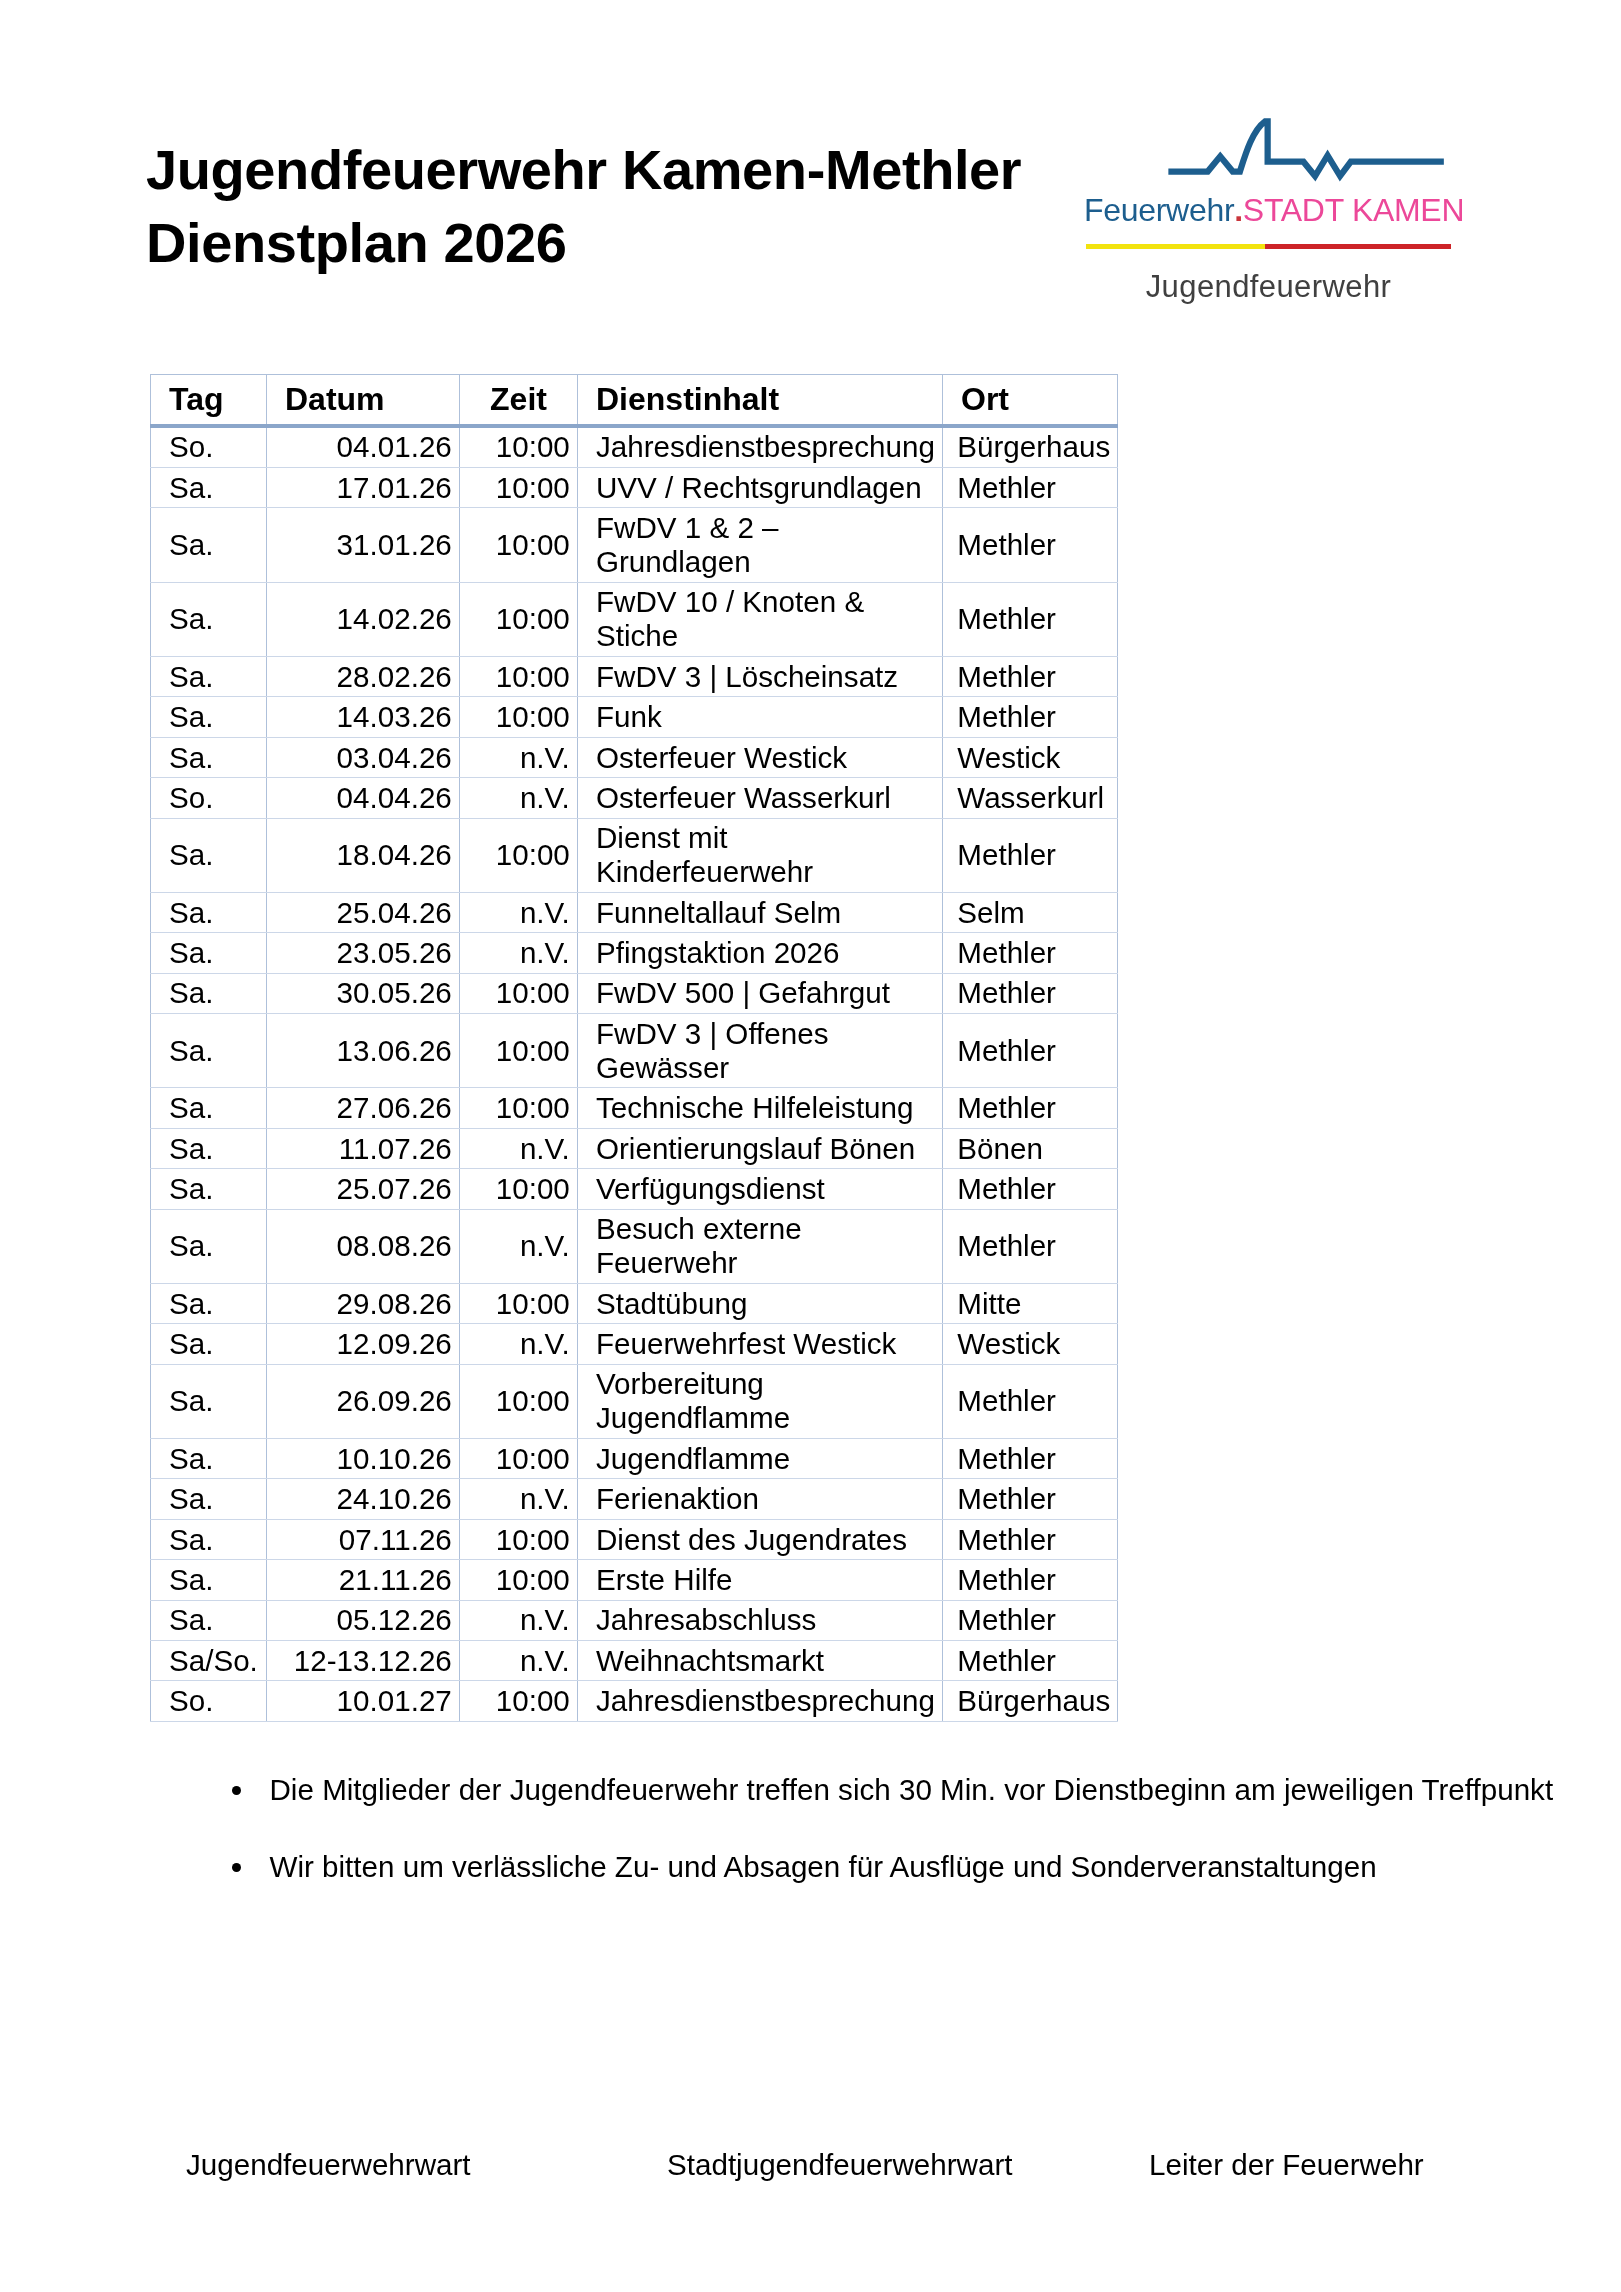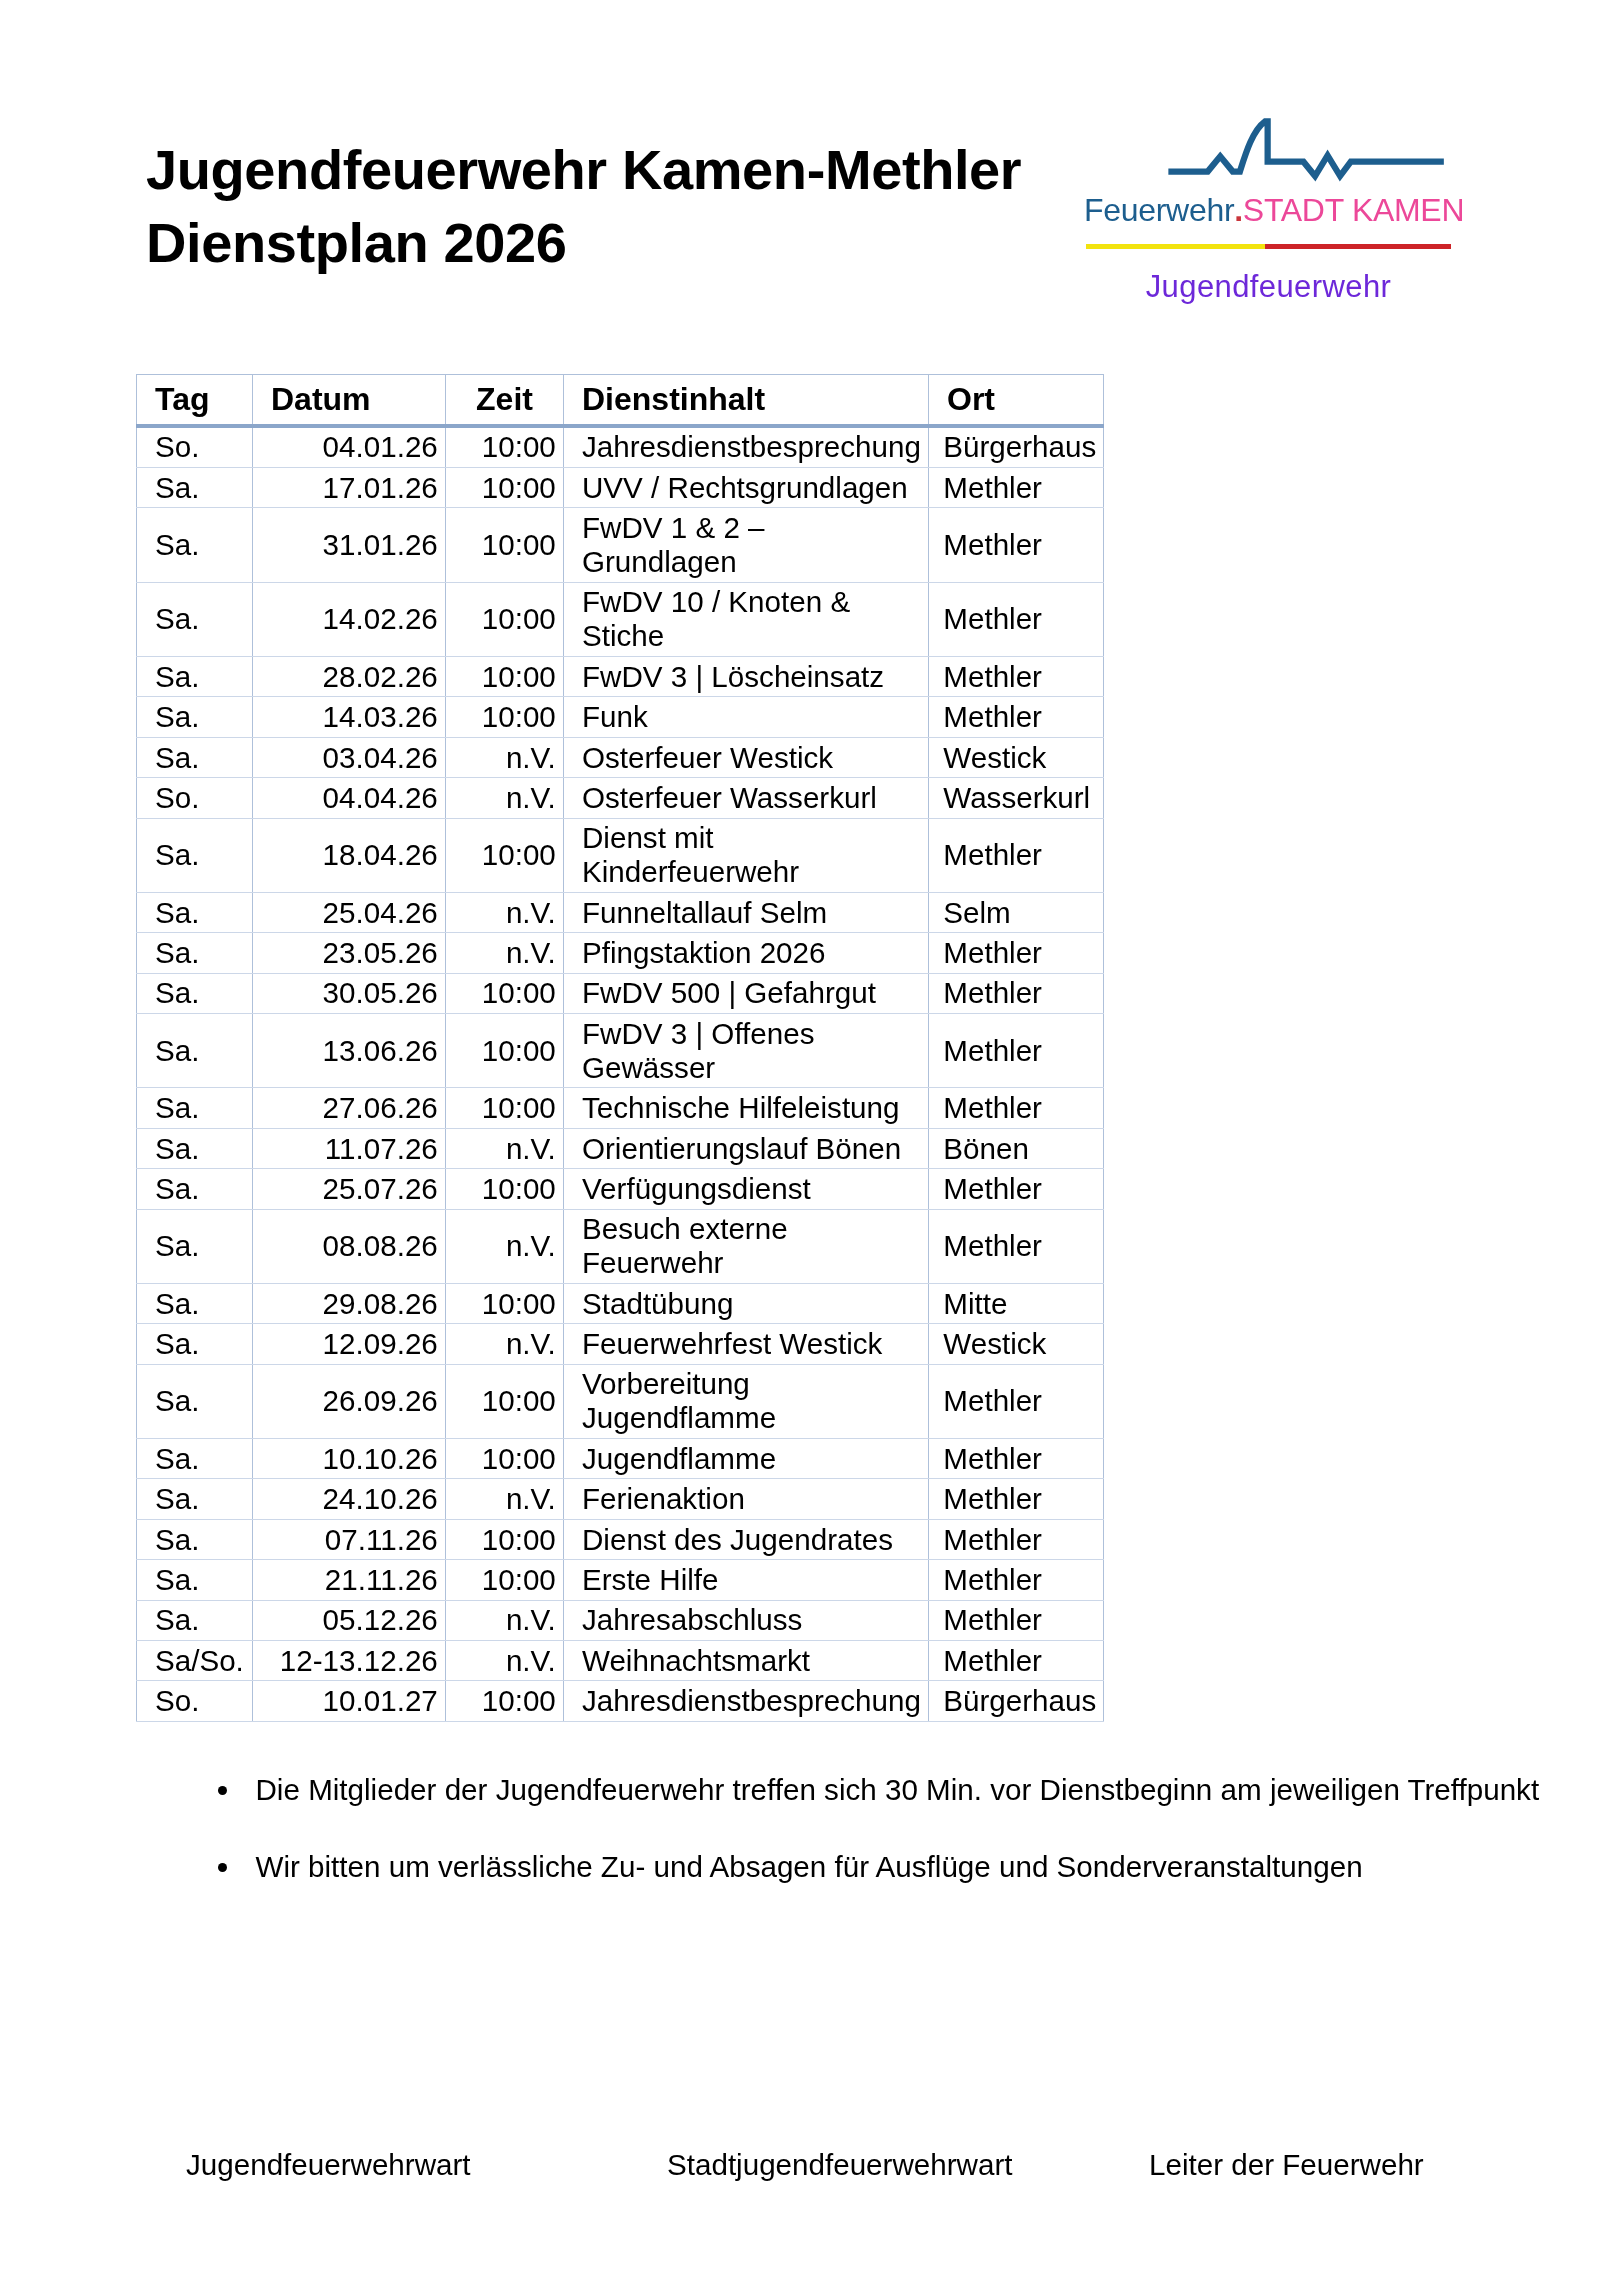--- a/index.html
+++ b/index.html
@@ -30,24 +30,24 @@
   .logo-skyline{display:block;margin:0 0 5.4px 79px;}
   .logo-brand{
     font-size:32px;letter-spacing:-0.3px;white-space:nowrap;
     color:#1d5e8e;
   }
   .logo-brand .brand-dot{color:#c9353b;font-weight:bold;}
   .logo-brand .brand-bold{font-weight:normal;color:#ec4899;}
   .logo-bar{display:flex;height:5.4px;margin:14.3px 1.8px 0 1.8px;}
   .logo-bar .bar-yellow{background:#f2e30e;width:49%;}
   .logo-bar .bar-red{background:#cd2328;width:51%;}
-  .logo-sub{margin-top:19.7px;font-size:31px;color:#6d28d9;letter-spacing:0.4px;}
-
-  
-  .content{position:absolute;left:136px;top:374px;width:1343px;}
+  .logo-sub{margin-top:19.7px;font-size:31px;color:#404040;letter-spacing:0.4px;}
+
+  
+  .content{position:absolute;left:150px;top:374px;width:1343px;}
   table.schedule{
     border-collapse:collapse;
     width:967px;
     table-layout:fixed;
   }
   table.schedule col.c0{width:116px;}
   table.schedule col.c1{width:193px;}
   table.schedule col.c2{width:118px;}
   table.schedule col.c3{width:365px;}
   table.schedule col.c4{width:175px;}

